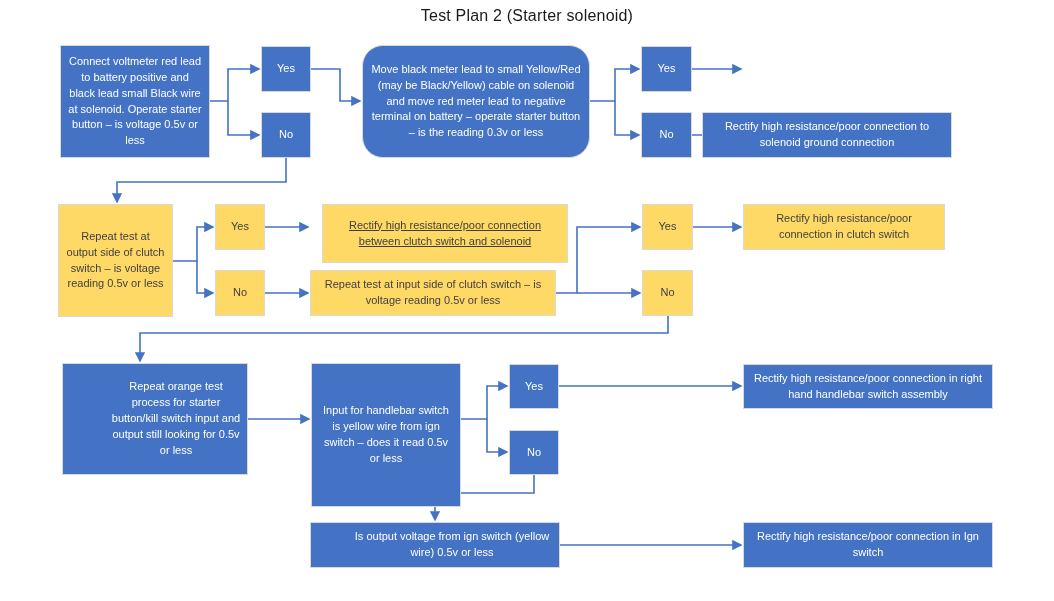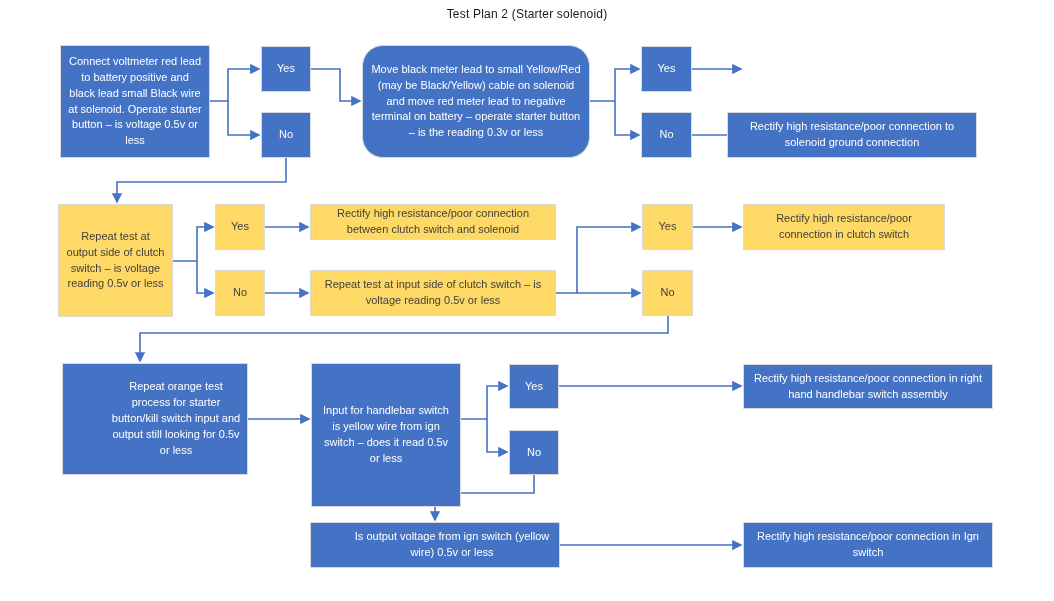--- a/index.html
+++ b/index.html
@@ -5,21 +5,21 @@
   :root{
     --blue-fill:#4472C4; --blue-text:#FFFFFF;
     --yellow-fill:#FFD966; --yellow-text:#3F3F3F;
     --connector:#4472C4; --box-border:#D9D9D9; --title-color:#1A1A1A;
   }
   *{box-sizing:border-box;margin:0;padding:0;}
   html,body{background:#FFFFFF;}
   body{font-family:"Liberation Sans","DejaVu Sans",sans-serif;}
   .canvas{position:relative;width:1054px;height:601px;background:#FFFFFF;overflow:hidden;}
   .title{position:absolute;left:0;top:7px;width:1054px;text-align:center;
-         font-size:12px;color:var(--title-color);letter-spacing:.2px;}
+         font-size:16px;color:var(--title-color);letter-spacing:.2px;}
   .node{position:absolute;display:flex;align-items:center;justify-content:center;
         text-align:center;font-size:11px;line-height:1.45;padding:3px 6px;
         border:1.5px solid var(--box-border);}
   .blue{background:var(--blue-fill);color:var(--blue-text);}
   .yellow{background:var(--yellow-fill);color:var(--yellow-text);}
   svg.wires{position:absolute;left:0;top:0;width:1054px;height:601px;pointer-events:none;}
   svg.wires path{stroke:var(--connector);stroke-width:1.6;fill:none;}
   svg.wires marker path{fill:var(--connector);stroke:none;}
 </style>
 </head>
@@ -58,26 +58,26 @@
     <path d="M534 475 V493 H435 V520" marker-end="url(#arrow)"></path>
     <path d="M560 545 H741" marker-end="url(#arrow)"></path>
   </svg>
 
   <div class="node blue" style="left:60px;top:45px;width:150px;height:113px;">Connect voltmeter red lead to battery positive and black lead small Black wire at solenoid. Operate starter button – is voltage 0.5v or less</div>
   <div class="node blue" style="left:261px;top:46px;width:50px;height:46px;">Yes</div>
   <div class="node blue" style="left:261px;top:112px;width:50px;height:46px;">No</div>
   <div class="node blue" style="left:362px;top:45px;width:228px;height:113px;border-radius:21px;">Move black meter lead to small Yellow/Red (may be Black/Yellow) cable on solenoid and move red meter lead to negative terminal on battery – operate starter button – is the reading 0.3v or less</div>
   <div class="node blue" style="left:641px;top:46px;width:51px;height:46px;">Yes</div>
   <div class="node blue" style="left:641px;top:112px;width:51px;height:46px;">No</div>
-  <div class="node blue" style="left:727px;top:112px;width:250px;height:46px;">Rectify high resistance/poor connection to solenoid ground connection</div>
+  <div class="node blue" style="left:702px;top:112px;width:250px;height:46px;">Rectify high resistance/poor connection to solenoid ground connection</div>
 
   <div class="node yellow" style="left:58px;top:204px;width:115px;height:113px;">Repeat test at output side of clutch switch – is voltage reading 0.5v or less</div>
   <div class="node yellow" style="left:215px;top:204px;width:50px;height:46px;">Yes</div>
   <div class="node yellow" style="left:215px;top:270px;width:50px;height:46px;">No</div>
-  <div class="node yellow" style="left:310px;top:204px;width:246px;height:36px;">Rectify high resistance/poor connection between clutch switch and solenoid</div>
+  <div class="node yellow" style="left:322px;top:204px;width:246px;height:59px;text-decoration:underline;">Rectify high resistance/poor connection between clutch switch and solenoid</div>
   <div class="node yellow" style="left:310px;top:270px;width:246px;height:46px;">Repeat test at input side of clutch switch – is voltage reading 0.5v or less</div>
   <div class="node yellow" style="left:642px;top:204px;width:51px;height:46px;">Yes</div>
   <div class="node yellow" style="left:642px;top:270px;width:51px;height:46px;">No</div>
   <div class="node yellow" style="left:743px;top:204px;width:202px;height:46px;">Rectify high resistance/poor connection in clutch switch</div>
 
   <div class="node blue" style="left:62px;top:363px;width:186px;height:112px;padding-left:48px;">Repeat orange test process for starter button/kill switch input and output still looking for 0.5v or less</div>
   <div class="node blue" style="left:311px;top:363px;width:150px;height:144px;">Input for handlebar switch is yellow wire from ign switch – does it read 0.5v or less</div>
   <div class="node blue" style="left:509px;top:364px;width:50px;height:45px;">Yes</div>
   <div class="node blue" style="left:509px;top:430px;width:50px;height:45px;">No</div>
   <div class="node blue" style="left:743px;top:364px;width:250px;height:45px;">Rectify high resistance/poor connection in right hand handlebar switch assembly</div>

